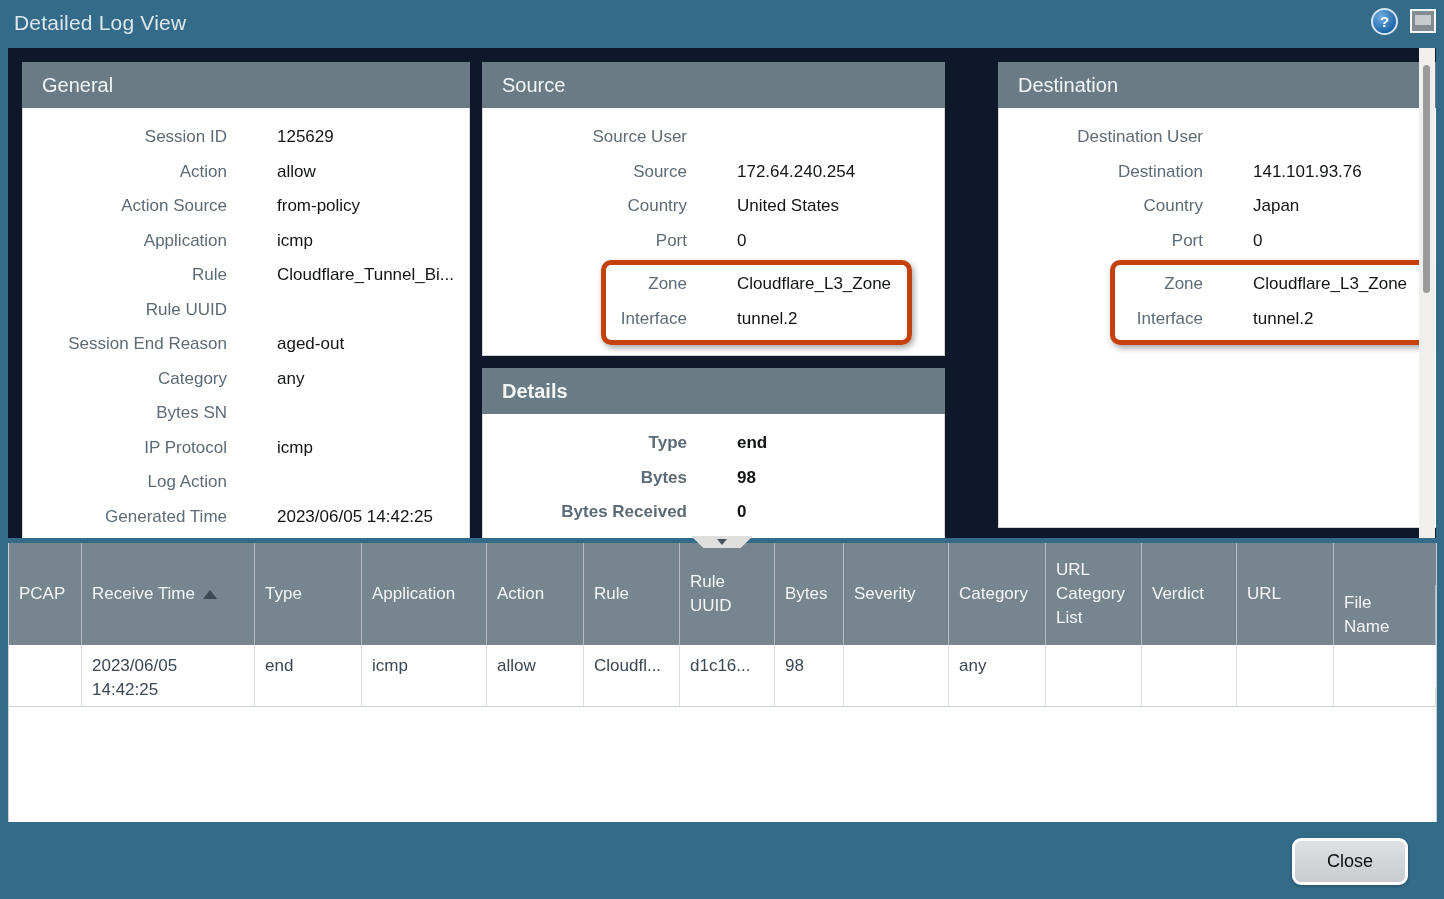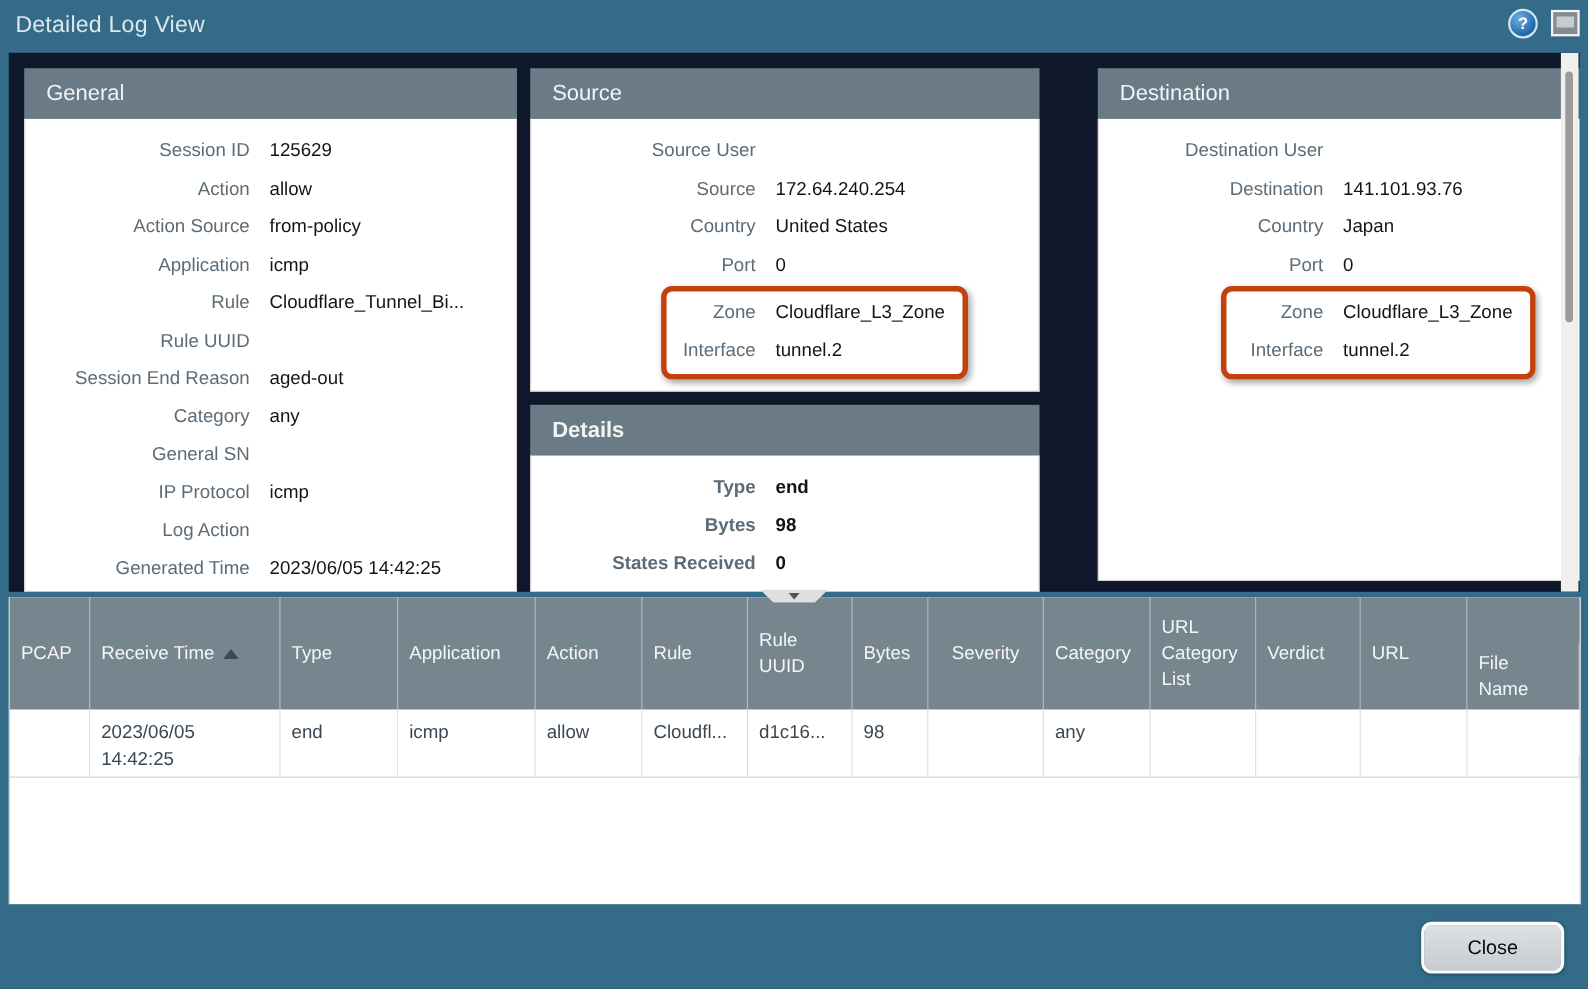--- a/index.html
+++ b/index.html
@@ -40,21 +40,21 @@
   }
   .panel { position:absolute; }
   .panel-header {
     height:46px; background:#6B7B85; color:#F2F5F6;
     font-size:20px; line-height:46px; padding-left:20px;
   }
   .panel-body {
     background:#FFFFFF; border:1px solid #D6D6D6; border-top:none;
     padding:12px 8px 10px 0;
   }
-  .field-row { display:flex; min-height:34.5px; align-items:flex-start; padding-top:6px; }
+  .field-row { display:flex; min-height:34.5px; align-items:flex-start; padding-top:6px;gap:32px; }
   .field-label {
     flex:0 0 204px; text-align:right; margin-right:18px;
     font-size:17px; color:#5C6B76; line-height:22px;
   }
   .field-value { font-size:17px; color:#121415; line-height:22px; }
   .wrap-uuid { max-width:200px; word-break:break-all; }
 
   .panel-general     { left:14px;  top:14px;  width:448px; }
   .panel-source      { left:474px; top:14px;  width:463px; }
   .panel-source .panel-body { min-height:229px; }
@@ -106,33 +106,33 @@
     display:flex; align-items:center; padding:6px 10px;
     border-right:1px solid rgba(255,255,255,0.45); cursor:pointer;
   }
   .tbl-row { display:flex; min-height:62px; border-bottom:1px solid #CBD2D6; cursor:pointer; }
   .tbl-row .cell {
     font-size:17px; line-height:24px; color:#3A4854;
     padding:9px 10px 0 10px; border-right:1px solid #D9DEE1;
   }
   .col-0 {flex:0 0 73px;} .col-1 {flex:0 0 173px;} .col-2 {flex:0 0 107px;}
   .col-3 {flex:0 0 125px;} .col-4 {flex:0 0 97px;} .col-5 {flex:0 0 96px;}
-  .col-6 {flex:0 0 95px;} .col-7 {flex:0 0 69px;} .col-8 {flex:0 0 105px;justify-content:center;}
+  .col-6 {flex:0 0 95px;} .col-7 {flex:0 0 69px;} .col-8 {flex:0 0 105px;}
   .col-9 {flex:0 0 97px;} .col-10 {flex:0 0 96px;} .col-11 {flex:0 0 95px;}
   .col-12 {flex:0 0 97px;} .col-13 {flex:1 1 auto;margin-top:42px;}
   .col-13 .hdr-text { max-width:60px; }
   .sort-asc {
     display:inline-block; width:0; height:0; margin-left:8px;
     border-left:7px solid transparent; border-right:7px solid transparent;
     border-bottom:9px solid #3E4A52;
   }
 
   
   .close-btn {
-    position:absolute; left:1292px; top:838px; width:130px; height:47px;
+    position:absolute; left:1292px; top:838px; width:116px; height:47px;
     border:3px solid #FBFBFB; border-radius:9px;
     background:linear-gradient(#DEE1E3,#C8CCCF);
     font-family:"Liberation Sans", sans-serif;
     font-size:18px; color:#0B0B0B; cursor:pointer;
     box-shadow:0 1px 3px rgba(0,0,0,0.3);
   }
 </style>
 </head>
 <body>
 
@@ -176,21 +176,21 @@
       </div>
       <div class="field-row">
         <span class="field-label">Session End Reason</span>
         <span class="field-value">aged-out</span>
       </div>
       <div class="field-row">
         <span class="field-label">Category</span>
         <span class="field-value">any</span>
       </div>
       <div class="field-row">
-        <span class="field-label">General SN</span>
+        <span class="field-label">Bytes SN</span>
         <span class="field-value"></span>
       </div>
       <div class="field-row">
         <span class="field-label">IP Protocol</span>
         <span class="field-value">icmp</span>
       </div>
       <div class="field-row">
         <span class="field-label">Log Action</span>
         <span class="field-value"></span>
       </div>
@@ -238,21 +238,21 @@
     <div class="panel-body">
       <div class="field-row">
         <span class="field-label">Type</span>
         <span class="field-value">end</span>
       </div>
       <div class="field-row">
         <span class="field-label">Bytes</span>
         <span class="field-value">98</span>
       </div>
       <div class="field-row">
-        <span class="field-label">States Received</span>
+        <span class="field-label">Bytes Received</span>
         <span class="field-value">0</span>
       </div>
     </div>
   </div>
 
   <div class="panel panel-destination">
     <div class="panel-header">Destination</div>
     <div class="panel-body">
       <div class="field-row">
         <span class="field-label">Destination User</span>

